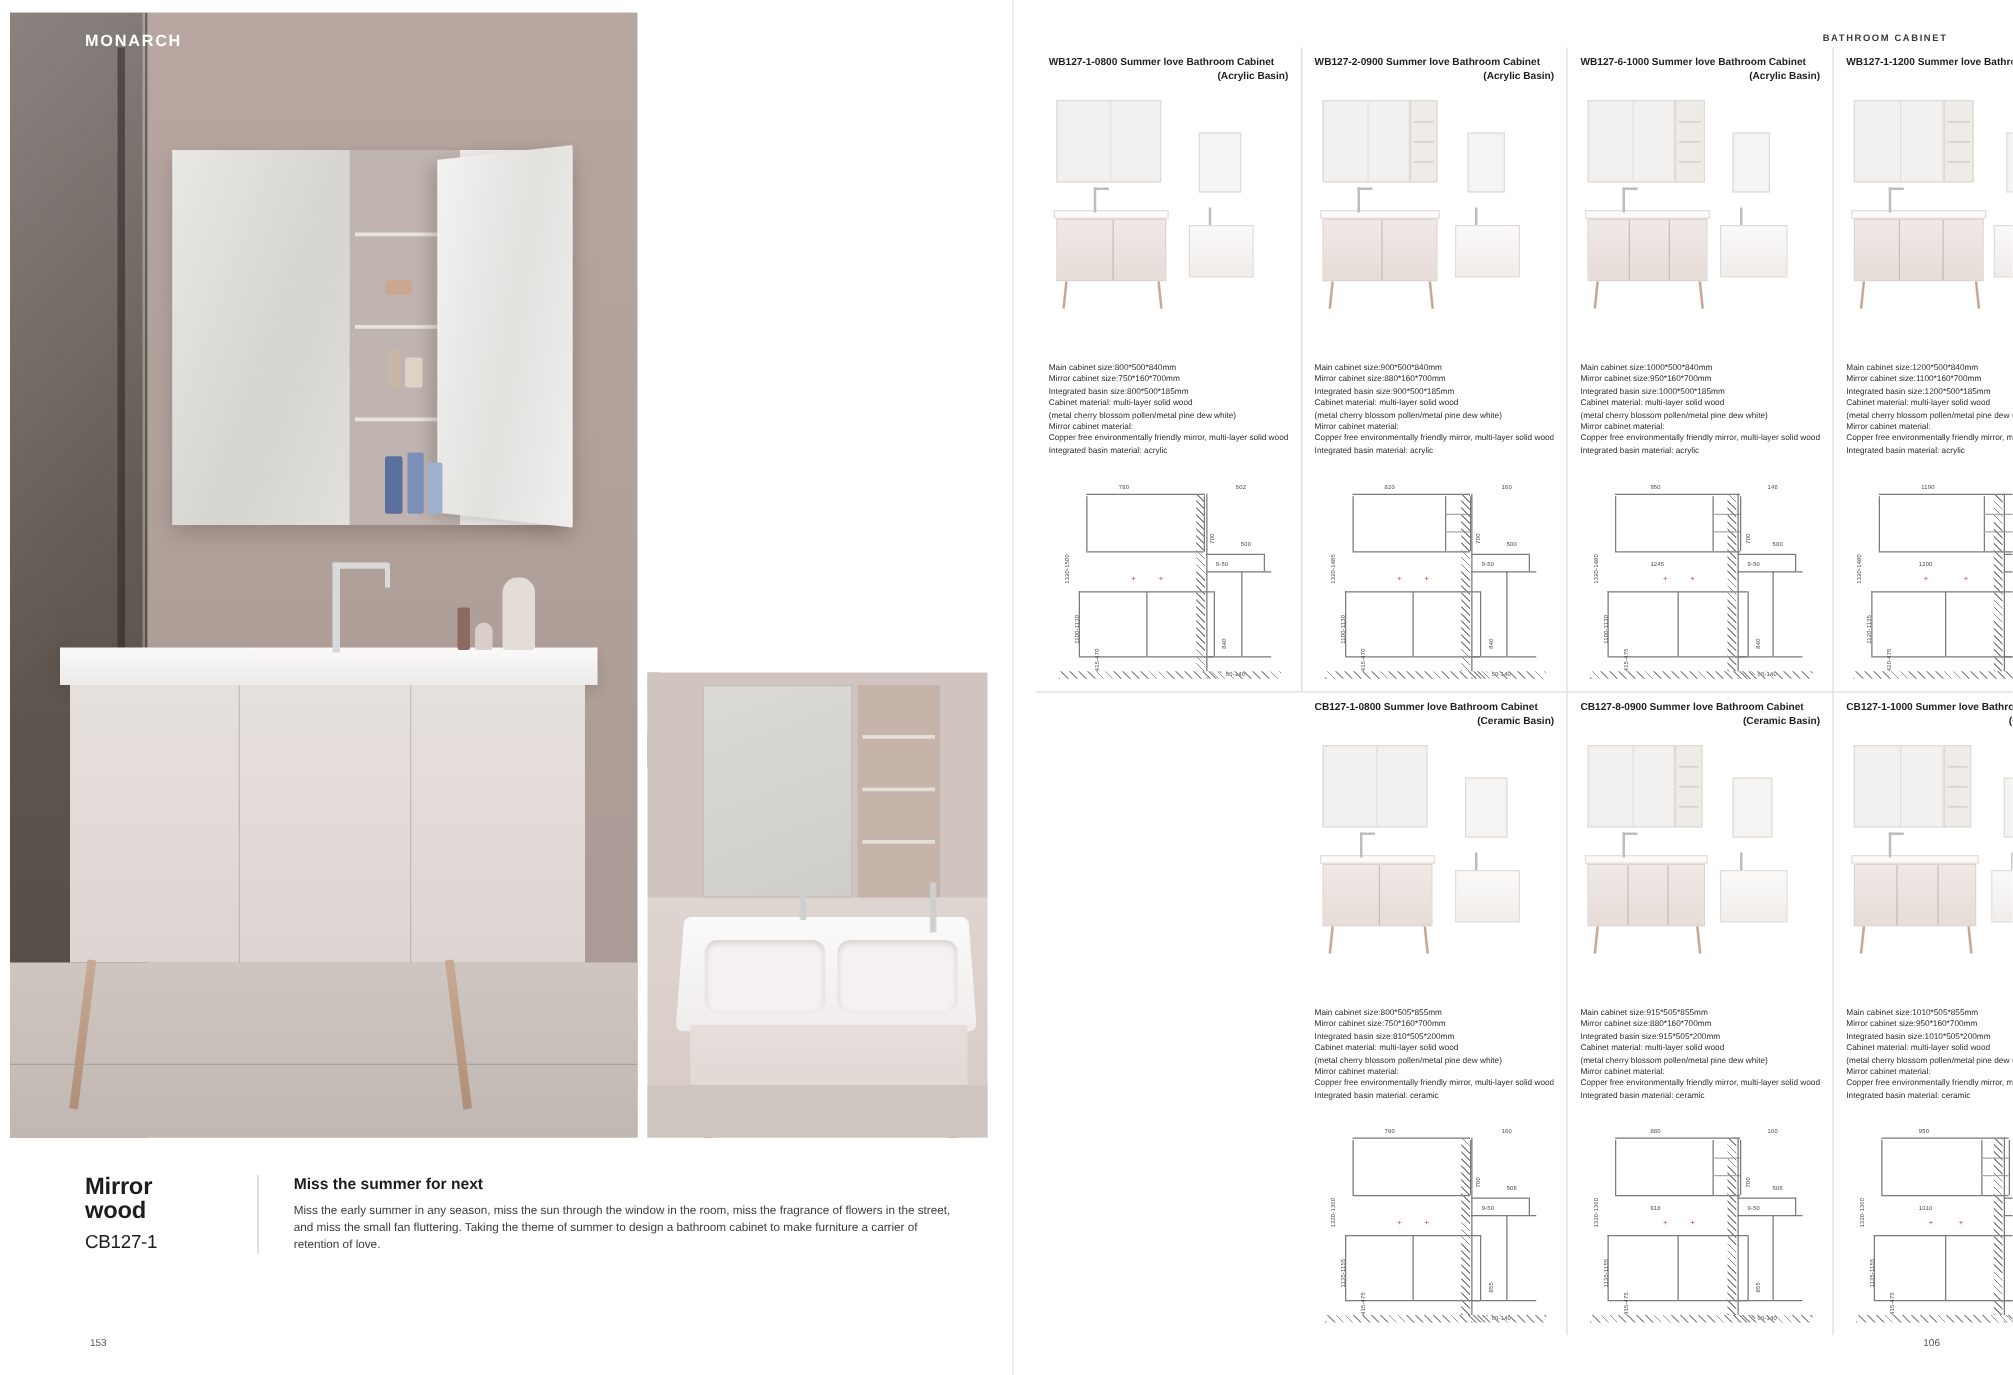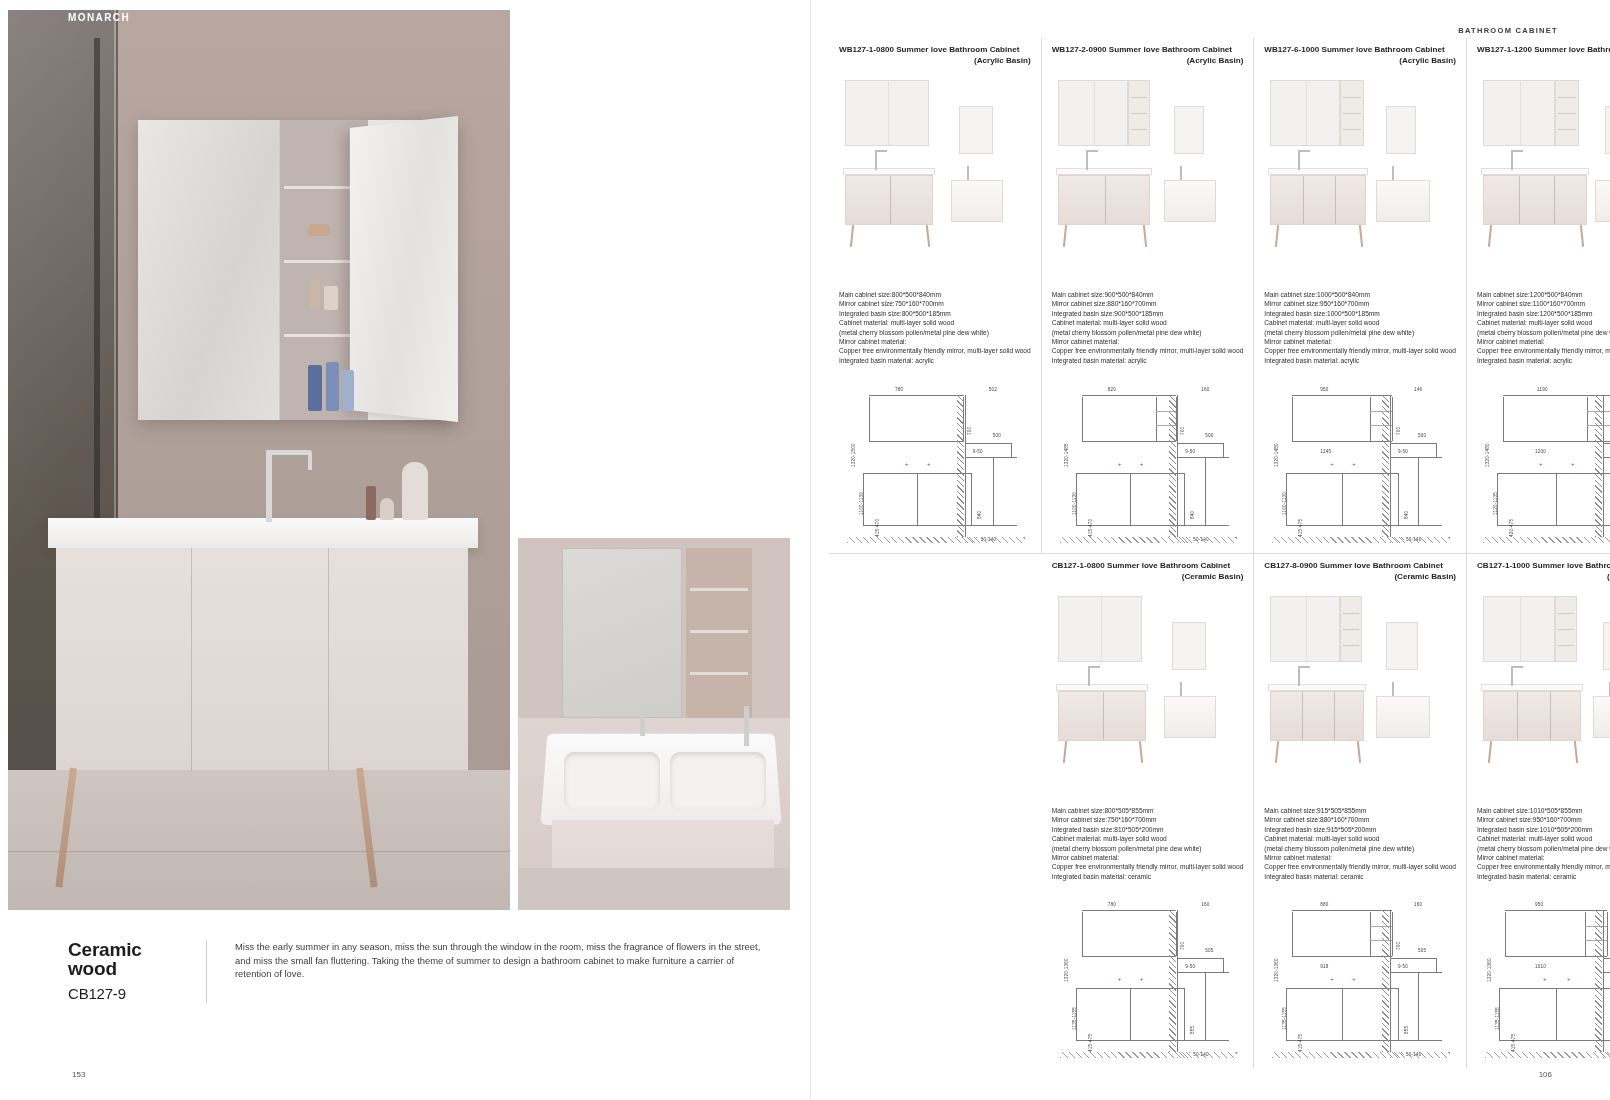--- a/index.html
+++ b/index.html
@@ -15,22 +15,22 @@
   .spread { position:absolute; inset:0; display:flex; }
 
   
   .left-page {
     position:relative;
     width: 810px; height: 1100px;
     background:#fff;
     flex: 0 0 810px;
   }
   .brand-mark {
-    position:absolute; left:68px; top:12px;
-    font-size:10px; letter-spacing:1.4px; font-weight:700; color:#ffffff;
+    position:absolute; left:68px; top:25px;
+    font-size:13px; letter-spacing:1.4px; font-weight:700; color:#ffffff;
   }
   
   .hero {
     position:absolute; left:8px; top:10px; width:502px; height:900px;
     background:
       linear-gradient(180deg,#d9cec9 0%, #cdbfba 45%, #c8bab5 100%);
     overflow:hidden;
   }
   .hero .wall-left {
     position:absolute; left:0; top:0; width:110px; height:900px;
@@ -300,27 +300,28 @@
       <div class="leg" style="left:46px;top:368px;height:22px;transform:rotate(9deg);"></div>
       <div class="leg" style="left:240px;top:368px;height:22px;transform:rotate(-9deg);"></div>
       <div class="dp-floor"></div>
     </div>
 
     <div class="brand-mark">MONARCH</div>
 
     <div class="caption">
       <div>
         <div class="title">
-          <span>Ceramic</span><br>
+          <span>Mirror</span><br>
           <span>wood</span>
-          <div class="code">CB127-9</div>
+          <div class="code">CB127-1</div>
         </div>
       </div>
       <div class="rule"></div>
       <div>
+        <div class="sub">Miss the summer for next</div>
         <div class="body">Miss the early summer in any season, miss the sun through the window in the room, miss the fragrance of flowers in the street, and miss the small fan fluttering. Taking the theme of summer to design a bathroom cabinet to make furniture a carrier of retention of love.</div>
       </div>
     </div>
 
     <div class="page-num-left">153</div>
   </div>
 
   <div class="fold"></div>
 
   <div class="right-page">

